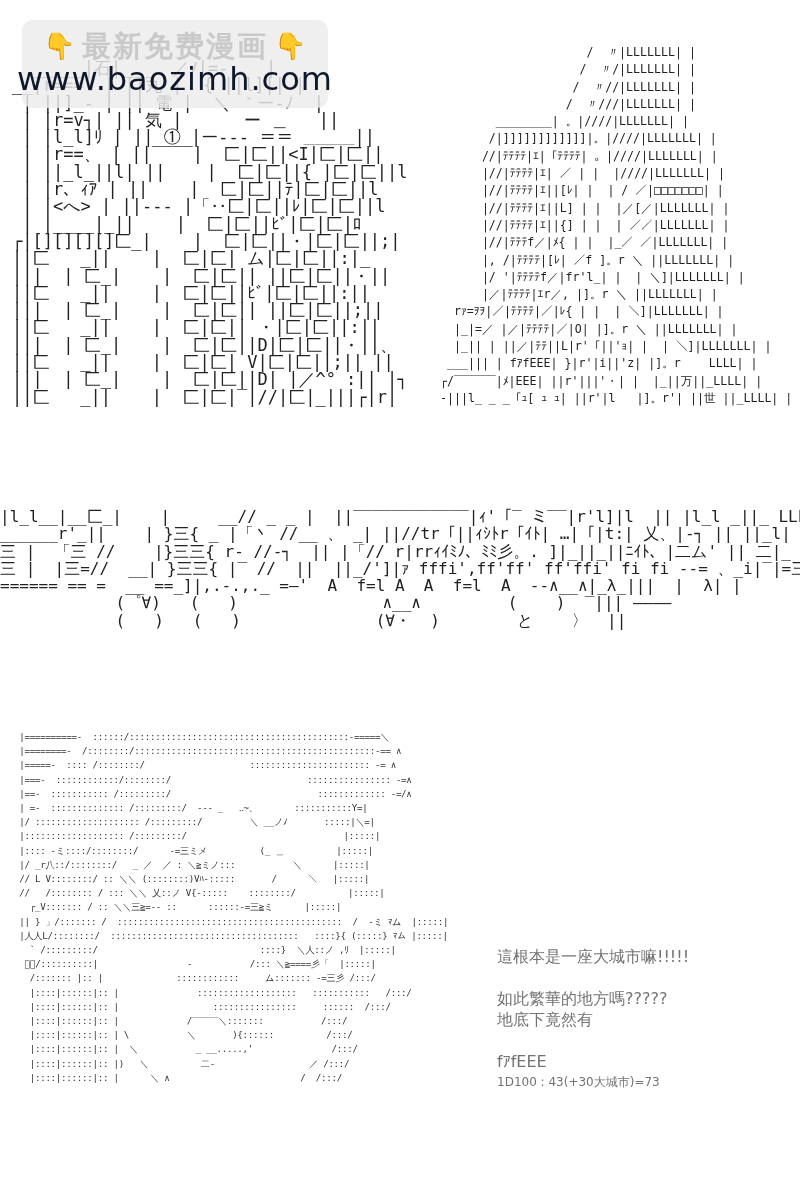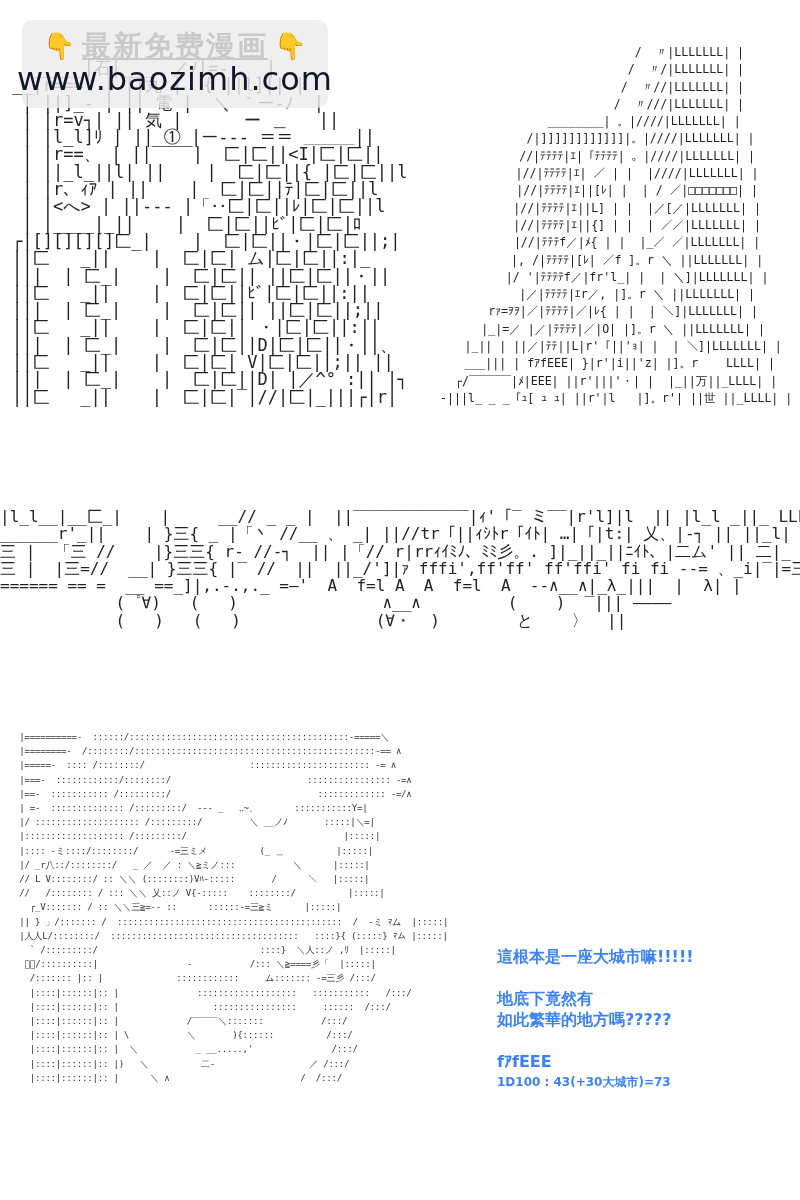--- a/index.html
+++ b/index.html
@@ -4,32 +4,32 @@
 <style>
   html, body { margin: 0; padding: 0; background: #ffffff; }
   body { width: 800px; height: 1200px; position: relative; overflow: hidden; font-family: "DejaVu Sans", sans-serif; color: #111; }
   .watermark {
     position: absolute; left: 22px; top: 20px; width: 306px; height: 88px;
     background: rgba(235,235,235,0.82); border-radius: 10px; z-index: 5;
     display: flex; flex-direction: column; align-items: center; justify-content: center;
   }
   .wm-row1 { display: flex; align-items: center; gap: 6px; }
   .wm-hand { font-size: 26px; color: #f2b02a; line-height: 1; }
-  .wm-title { font-size: 29px; font-weight: bold; color: #c9c9c9; letter-spacing: 2px; line-height: 1; text-decoration: underline; }
+  .wm-title { font-size: 29px; font-weight: bold; color: #c9c9c9; letter-spacing: 2px; line-height: 1; }
   .wm-url { font-size: 32px; color: #0f172a; letter-spacing: 1px; line-height: 1.05; margin-top: 2px; }
   .art {
     position: absolute; margin: 0; white-space: pre;
     font-family: "DejaVu Sans Mono", monospace; color: #222;
     transform-origin: 0 0;
   }
   .art-city-left { left: 0px; top: 60px; font-size: 17px; line-height: 17.3px; margin-left: 12px; }
-  .art-city-right { left: 440px; top: 44px; font-size: 11.6px; line-height: 17.3px; text-align: center; }
+  .art-city-right { left: 440px; top: 44px; font-size: 11.6px; line-height: 17.3px; }
   .art-street { left: 0px; top: 508px; font-size: 16px; line-height: 17.3px; }
   .art-face { left: 14px; top: 730px; font-size: 9.2px; line-height: 14.2px; color: #333; letter-spacing: -0.3px; }
-  .caption { position: absolute; left: 497px; top: 946px; width: 290px; font-family: "DejaVu Sans", sans-serif; font-size: 16px; line-height: 21px; color: #3b82f6; font-weight: bold; }
+  .caption { position: absolute; left: 497px; top: 946px; width: 290px; font-family: "DejaVu Sans", sans-serif; font-size: 16px; line-height: 21px; color: #737373; }
   .caption p { margin: 0; }
   .caption .gap { height: 21px; }
   .dice { font-size: 12px; }
 </style>
 </head>
 <body>
 
 <div class="watermark">
   <div class="wm-row1">
     <span class="wm-hand">👇</span>
@@ -110,18 +110,18 @@
    |::::|::::::|:: |                  ::::::::::::::::     ::::::  /:::/
    |::::|::::::|:: |             /‾‾‾‾‾＼:::::::           /:::/
    |::::|::::::|:: | \           ＼       ){::::::          /:::/
    |::::|::::::|:: |  ＼           _ __.....,'               /:::/
    |::::|::::::|:: |)   ＼          二‐                  ／ /:::/
    |::::|::::::|:: |      ＼ ∧                         /  /:::/</pre>
 
 <div class="caption">
   <p>這根本是一座大城市嘛!!!!!</p>
   <div class="gap"></div>
+  <p>如此繁華的地方嗎?????</p>
   <p>地底下竟然有</p>
-  <p>如此繁華的地方嗎?????</p>
   <div class="gap"></div>
   <p>fｱfEEE</p>
   <p class="dice">1D100 : 43(+30大城市)=73</p>
 </div>
 
 </body></html>

